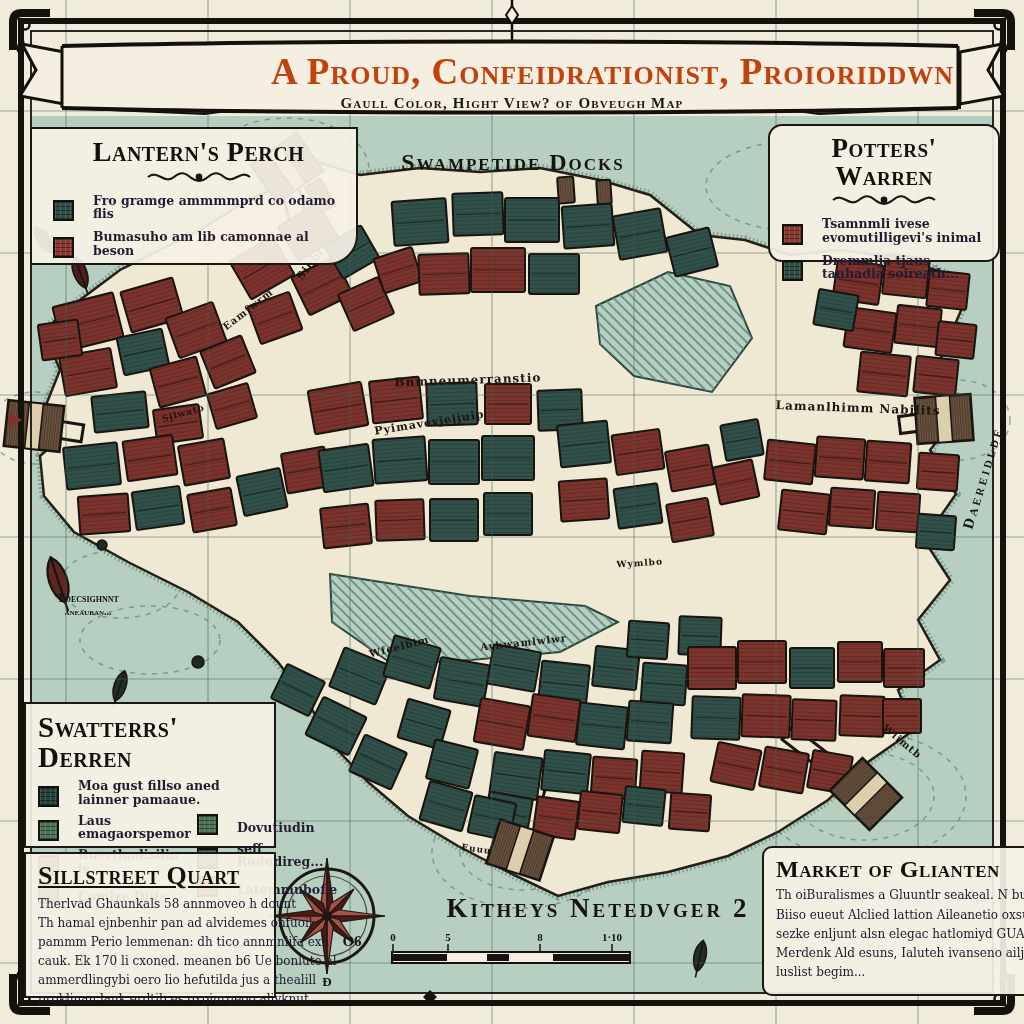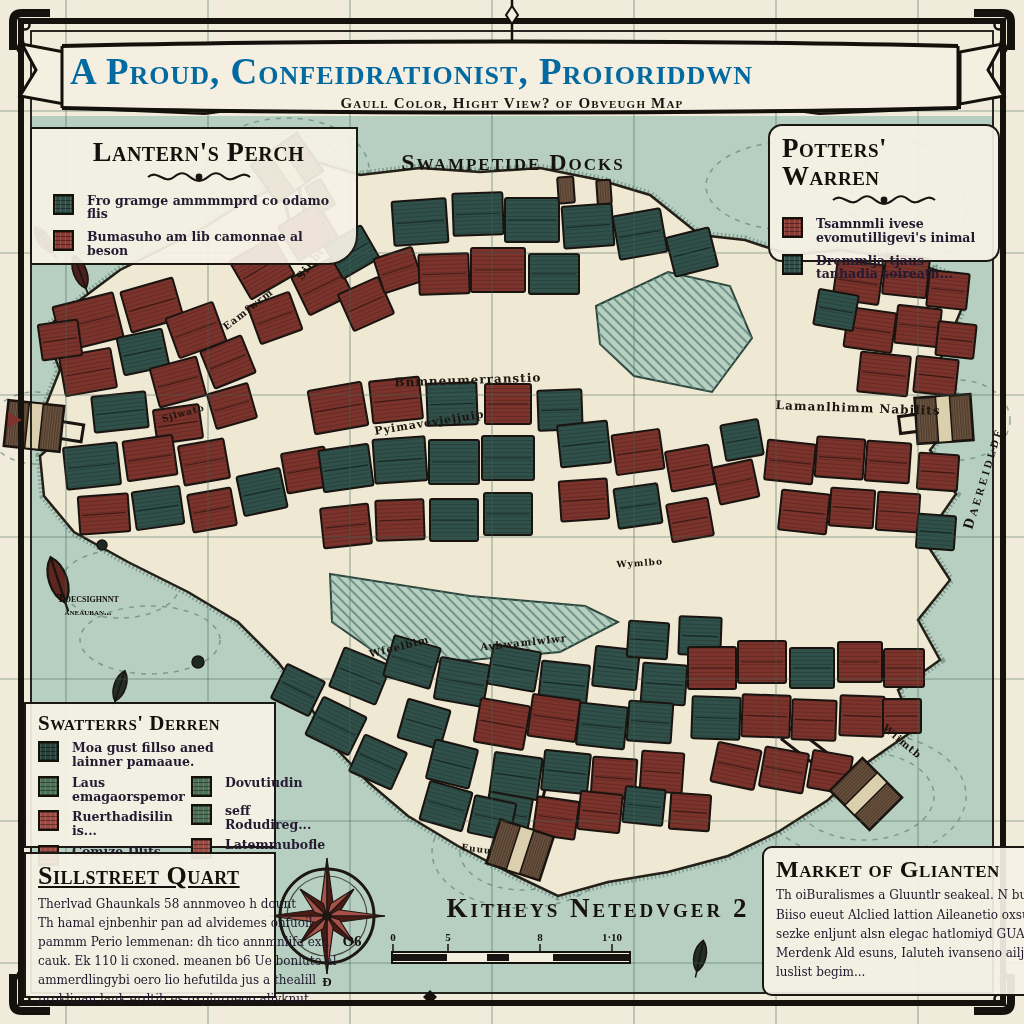--- a/index.html
+++ b/index.html
@@ -2,41 +2,41 @@
 <html><head>
 <meta charset="utf-8">
 <style>
   html,body{margin:0;padding:0;}
   body{width:1024px;height:1024px;position:relative;overflow:hidden;
        background:#f1ebdb;font-family:"Liberation Serif",serif;}
   .layer{position:absolute;left:0;top:0;width:1024px;height:1024px;}
   #map-svg{z-index:1;}
   #frame-svg{z-index:2;pointer-events:none;}
   #banner{z-index:4;}
-  .banner-title{position:absolute;left:70px;width:884px;top:50px;text-align:left;
-    font-size:37px;font-weight:700;font-variant:small-caps;letter-spacing:1px;color:#0369a1;
+  .banner-title{position:absolute;left:70px;width:884px;top:50px;text-align:right;
+    font-size:37px;font-weight:700;font-variant:small-caps;letter-spacing:1px;color:#c2410c;
     white-space:nowrap;}
   .banner-sub{position:absolute;left:70px;width:884px;top:95px;text-align:center;
     font-size:15px;font-weight:700;font-variant:small-caps;letter-spacing:1.2px;color:#1a150f;}
   .mapbox{position:absolute;background:rgba(246,241,229,.93);border:2.5px solid #1b1712;
     padding:9px 12px;box-sizing:border-box;z-index:5;}
   .mapbox h2{margin:0;font-weight:700;font-variant:small-caps;letter-spacing:.5px;
     color:#14100c;line-height:1.02;}
   #box-lanterns{left:30px;top:127px;width:328px;height:138px;border-radius:0 0 30px 0;text-align:left;padding-left:21px;}
   #box-lanterns h2{font-size:28px;text-align:center;}
   #box-potters{left:768px;top:124px;width:232px;height:138px;border-radius:14px;}
-  #box-potters h2{font-size:27px;text-align:left;}
+  #box-potters h2{font-size:27px;text-align:center;}
   #box-swatters{left:24px;top:702px;width:252px;height:146px;}
-  #box-swatters h2{font-size:21px;}
+  #box-swatters h2{font-size:29px;}
   #box-sill{left:24px;top:852px;width:252px;height:146px;}
   #box-sill h2{font-size:26px;text-decoration:underline;}
   #box-market{left:762px;top:846px;width:280px;height:150px;border-radius:10px;}
   #box-market h2{font-size:24px;}
   .ornament{display:block;margin:2px auto 0;}
-  .legend-item{display:flex;align-items:flex-start;gap:13px;margin-top:9px;}
+  .legend-item{display:flex;align-items:flex-end;gap:19px;margin-top:9px;}
   .swatch{width:17px;height:17px;border:2px solid #14100a;flex:none;
     background-image:repeating-linear-gradient(0deg,rgba(0,0,0,.38) 0 1px,transparent 1px 4px),
                      repeating-linear-gradient(90deg,rgba(255,255,255,.14) 0 1px,transparent 1px 5px);}
   .legend-text{font-family:"DejaVu Serif",serif;font-weight:700;font-size:12.5px;color:#241b31;
     line-height:1.1;}
   .cols{display:grid;grid-template-columns:1.3fr 1fr;column-gap:6px;}
   .para{font-family:"DejaVu Serif",serif;font-weight:400;font-size:12px;line-height:1.6;
     color:#1f182c;margin-top:5px;white-space:nowrap;}
   .tight .legend-item{margin-top:7px;}
 </style>
@@ -928,21 +928,21 @@
       </div>
   </div>
 </div>
 
 <div id="box-sill" class="mapbox">
   <h2>Sillstreet Quart</h2>
   <div class="para" id="sill-para">
       <div>Therlvad Ghaunkals 58 annmoveo h dount</div>
       <div>Th hamal ejnbenhir pan ad alvidemes onfuoil</div>
       <div>pammm Perio lemmenan: dh tico annmnlifa exh</div>
-      <div>cauk. Ek 110 li cxoned. meanen b6 Ue bonlute al</div>
+      <div>cauk. Ek 170 li cxoned. meanen b6 Ue bonlute al</div>
       <div>ammerdlingybi oero lio hefutilda jus a thealill</div>
       <div>proklinan lauk erdtib es oxpiurgeoo alivknut.</div>
     </div>
 </div>
 
 <div id="box-market" class="mapbox">
   <h2>Market of Glianten</h2>
   <div class="para" id="market-para">
       <div>Th oiBuralismes a Gluuntlr seakeal. N bum</div>
       <div>Biiso eueut Alclied lattion Aileanetio oxsumaliee</div>

